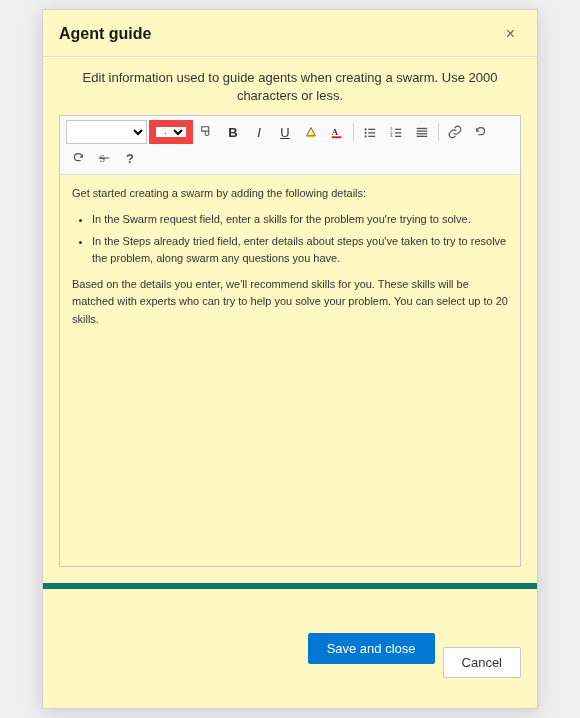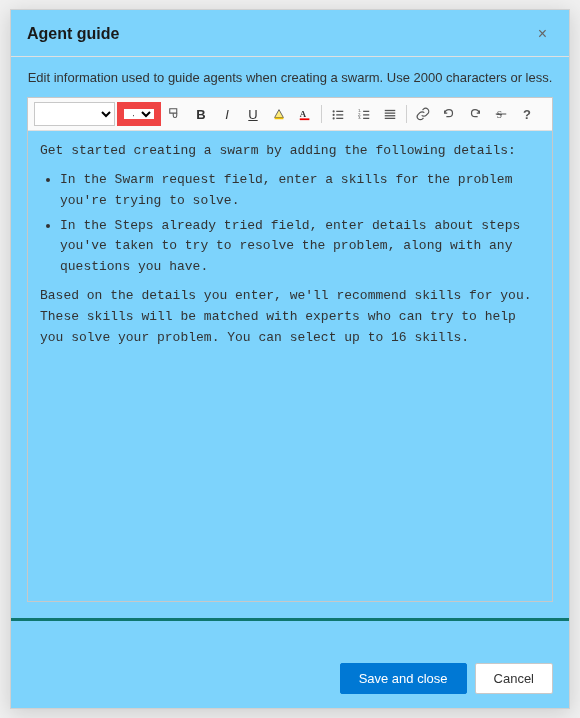--- a/index.html
+++ b/index.html
@@ -6,22 +6,22 @@
     body {
       font-family: 'Segoe UI', Tahoma, Geneva, Verdana, sans-serif;
       font-size: 14px;
       background: #f0f0f0;
       display: flex;
       justify-content: center;
       align-items: center;
       min-height: 100vh;
     }
     .dialog {
-      background: #7dd3fc;
-      width: 560px;
+      background: #fef9c3;
+      width: 496px;
       min-height: 700px;
       border: 1px solid #d0d0d0;
       box-shadow: 0 4px 20px rgba(0,0,0,0.15);
       display: flex;
       flex-direction: column;
       position: relative;
     }
     .dialog-header {
       display: flex;
       align-items: center;
@@ -104,40 +104,39 @@
       border-radius: 2px;
       padding: 0;
     }
     .toolbar-btn.bold { font-weight: bold; }
     .toolbar-btn.italic { font-style: italic; }
     .toolbar-btn.underline { text-decoration: underline; }
     .editor-content {
       padding: 10px 12px;
       flex: 1;
       min-height: 260px;
-      font-size: 13px;
+      font-size: 11px;
       color: #333;
       line-height: 1.6;
       overflow-y: auto;
-      font-family: Liberation Mono, monospace;
     }
     .editor-content p { margin-bottom: 8px; }
     .editor-content ul {
       margin: 4px 0 8px 20px;
     }
     .editor-content ul li {
       margin-bottom: 4px;
     }
     .dialog-footer {
       display: flex;
       justify-content: flex-end;
-      align-items: flex-end;
-      padding: 14px 16px;
+      align-items: center;
+      padding: 30px 16px;
       gap: 8px;
-      border-top: 3px solid #0f766e;
+      border-top: 6px solid #0f766e;
       margin-top: auto;
     }
     .btn-primary {
       background: #0078d4;
       color: #fff;
       border: 1px solid #0078d4;
       padding: 7px 18px;
       font-size: 13px;
       cursor: pointer;
       border-radius: 2px;
@@ -276,23 +275,23 @@
 
       <button class="toolbar-btn" title="Help">
         <span style="font-size:13px; color:#555; font-weight:600;">?</span>
       </button>
     </div>
 
     <div class="editor-content" contenteditable="true" style="">
       <p>Get started creating a swarm by adding the following details:</p>
       <ul>
         <li>In the Swarm request field, enter a skills for the problem you're trying to solve.</li>
-        <li>In the Steps already tried field, enter details about steps you've taken to try to resolve the problem, along with any questions you have.</li>
+        <li>In the Steps already tried field, enter details about steps you've taken to try to resolve the problem, along swarm any questions you have.</li>
       </ul>
-      <p>Based on the details you enter, we'll recommend skills for you. These skills will be matched with experts who can try to help you solve your problem. You can select up to 16 skills.</p>
+      <p>Based on the details you enter, we'll recommend skills for you. These skills will be matched with experts who can try to help you solve your problem. You can select up to 20 skills.</p>
     </div>
   </div>
 
   <div class="dialog-footer">
     <button class="btn-primary">Save and close</button>
     <button class="btn-secondary">Cancel</button>
   </div>
 </div>
 
 </body></html>

